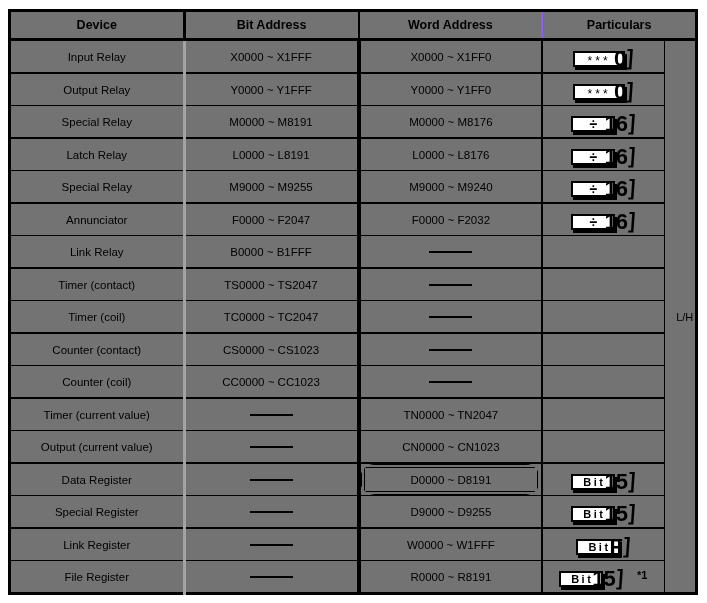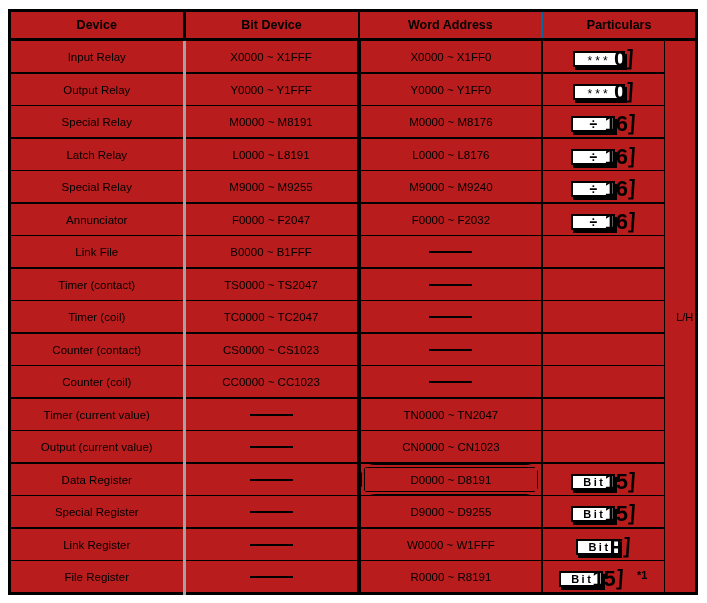--- a/index.html
+++ b/index.html
@@ -9,21 +9,21 @@
     font-family: "Liberation Sans", sans-serif;
     color: #000;
   }
   .wrap { padding: 9px 0 0 8px; }
 
   table.devtable {
     border-collapse: collapse;
     table-layout: fixed;
     width: 690px;
     border: 3px solid #000;
-    background: #b91c1c;
+    background: #737373;
   }
   col.col-dev  { width: 172px; }
   col.col-bit  { width: 172px; }
   col.col-word { width: 181px; }
   col.col-part { width: 120px; }
   col.col-lh   { width: 32px;  }
 
   th, td {
     border: 1px solid #000;
     text-align: center;
@@ -39,21 +39,21 @@
   }
   tbody td { height: 31px; font-size: 11.5px; }
 
   
   .c-dev  { border-right: 3px solid #a3a3a3; }
   .c-bit  { border-right: 4px solid #000000; }
   .c-word { border-right: 2px solid #000; }
   .c-part { border-right: 1px solid #000; }
   th.h-dev  { border-right: 3px solid #000; }
   th.h-bit  { border-right: 2px solid #000; }
-  th.h-word { border-right: 2px solid #0369a1; }
+  th.h-word { border-right: 2px solid #8b5cf6; }
 
   
   tr.g > td { border-bottom: 2px solid #000; }
 
   .c-lh { font-size: 11px; border-left: 1px solid #000; padding-left: 10px; }
 
   
   .dash {
     display: inline-block;
     width: 43px; height: 2px;
@@ -138,21 +138,21 @@
   <colgroup>
     <col class="col-dev">
         <col class="col-bit">
         <col class="col-word">
         <col class="col-part">
         <col class="col-lh">
   </colgroup>
   <thead>
     <tr class="head">
       <th class="h-dev">Device</th>
-      <th class="h-bit">Bit Device</th>
+      <th class="h-bit">Bit Address</th>
       <th class="h-word">Word Address</th>
       <th colspan="2">Particulars</th>
     </tr>
   </thead>
   <tbody>
     <tr class="g">
       <td class="c-dev">Input Relay</td>
       <td class="c-bit">X0000 ~ X1FFF</td>
       <td class="c-word">X0000 ~ X1FF0</td>
       <td class="c-part">
@@ -218,21 +218,21 @@
       <td class="c-word">F0000 ~ F2032</td>
       <td class="c-part">
         <span class="picon">
           <span class="pbox pbox-div">÷</span>
           <span class="pnum">16</span>
           <span class="pbracket">]</span>
         </span>
       </td>
     </tr>
     <tr class="g">
-      <td class="c-dev">Link File</td>
+      <td class="c-dev">Link Relay</td>
       <td class="c-bit">B0000 ~ B1FFF</td>
       <td class="c-word"><span class="dash"></span></td>
       <td class="c-part"></td>
     </tr>
     <tr>
       <td class="c-dev">Timer (contact)</td>
       <td class="c-bit">TS0000 ~ TS2047</td>
       <td class="c-word"><span class="dash"></span></td>
       <td class="c-part"></td>
     </tr>

